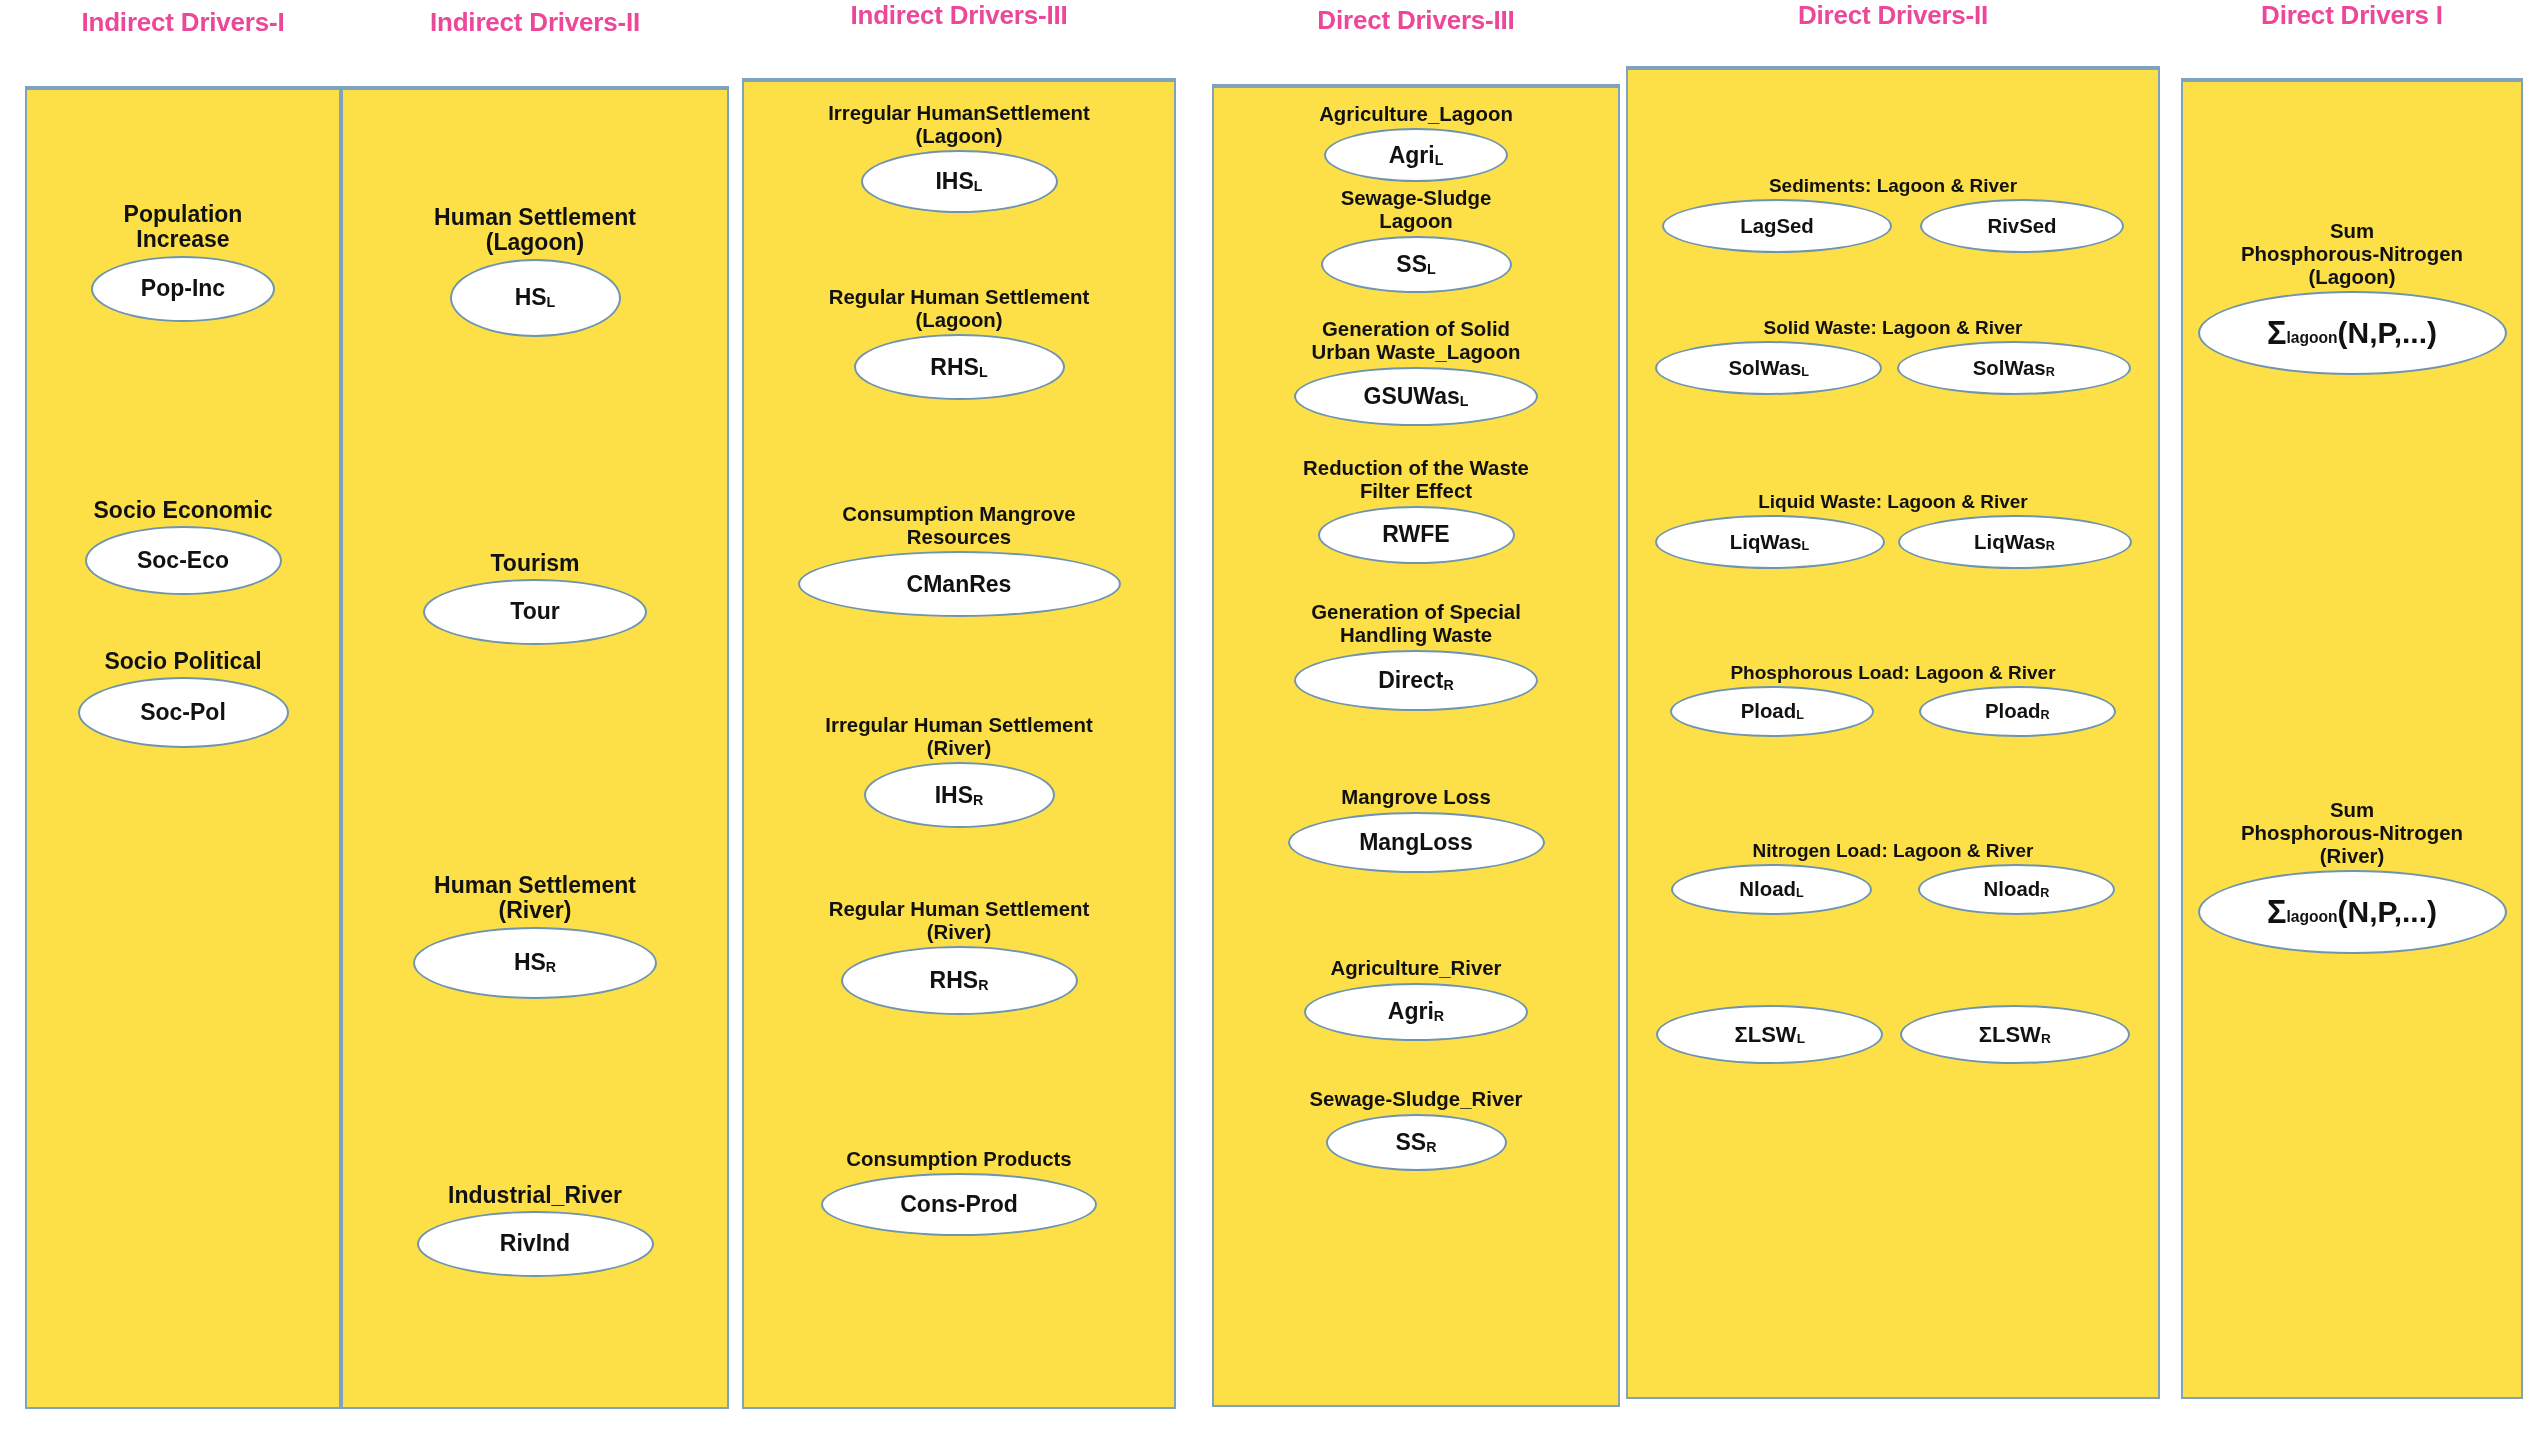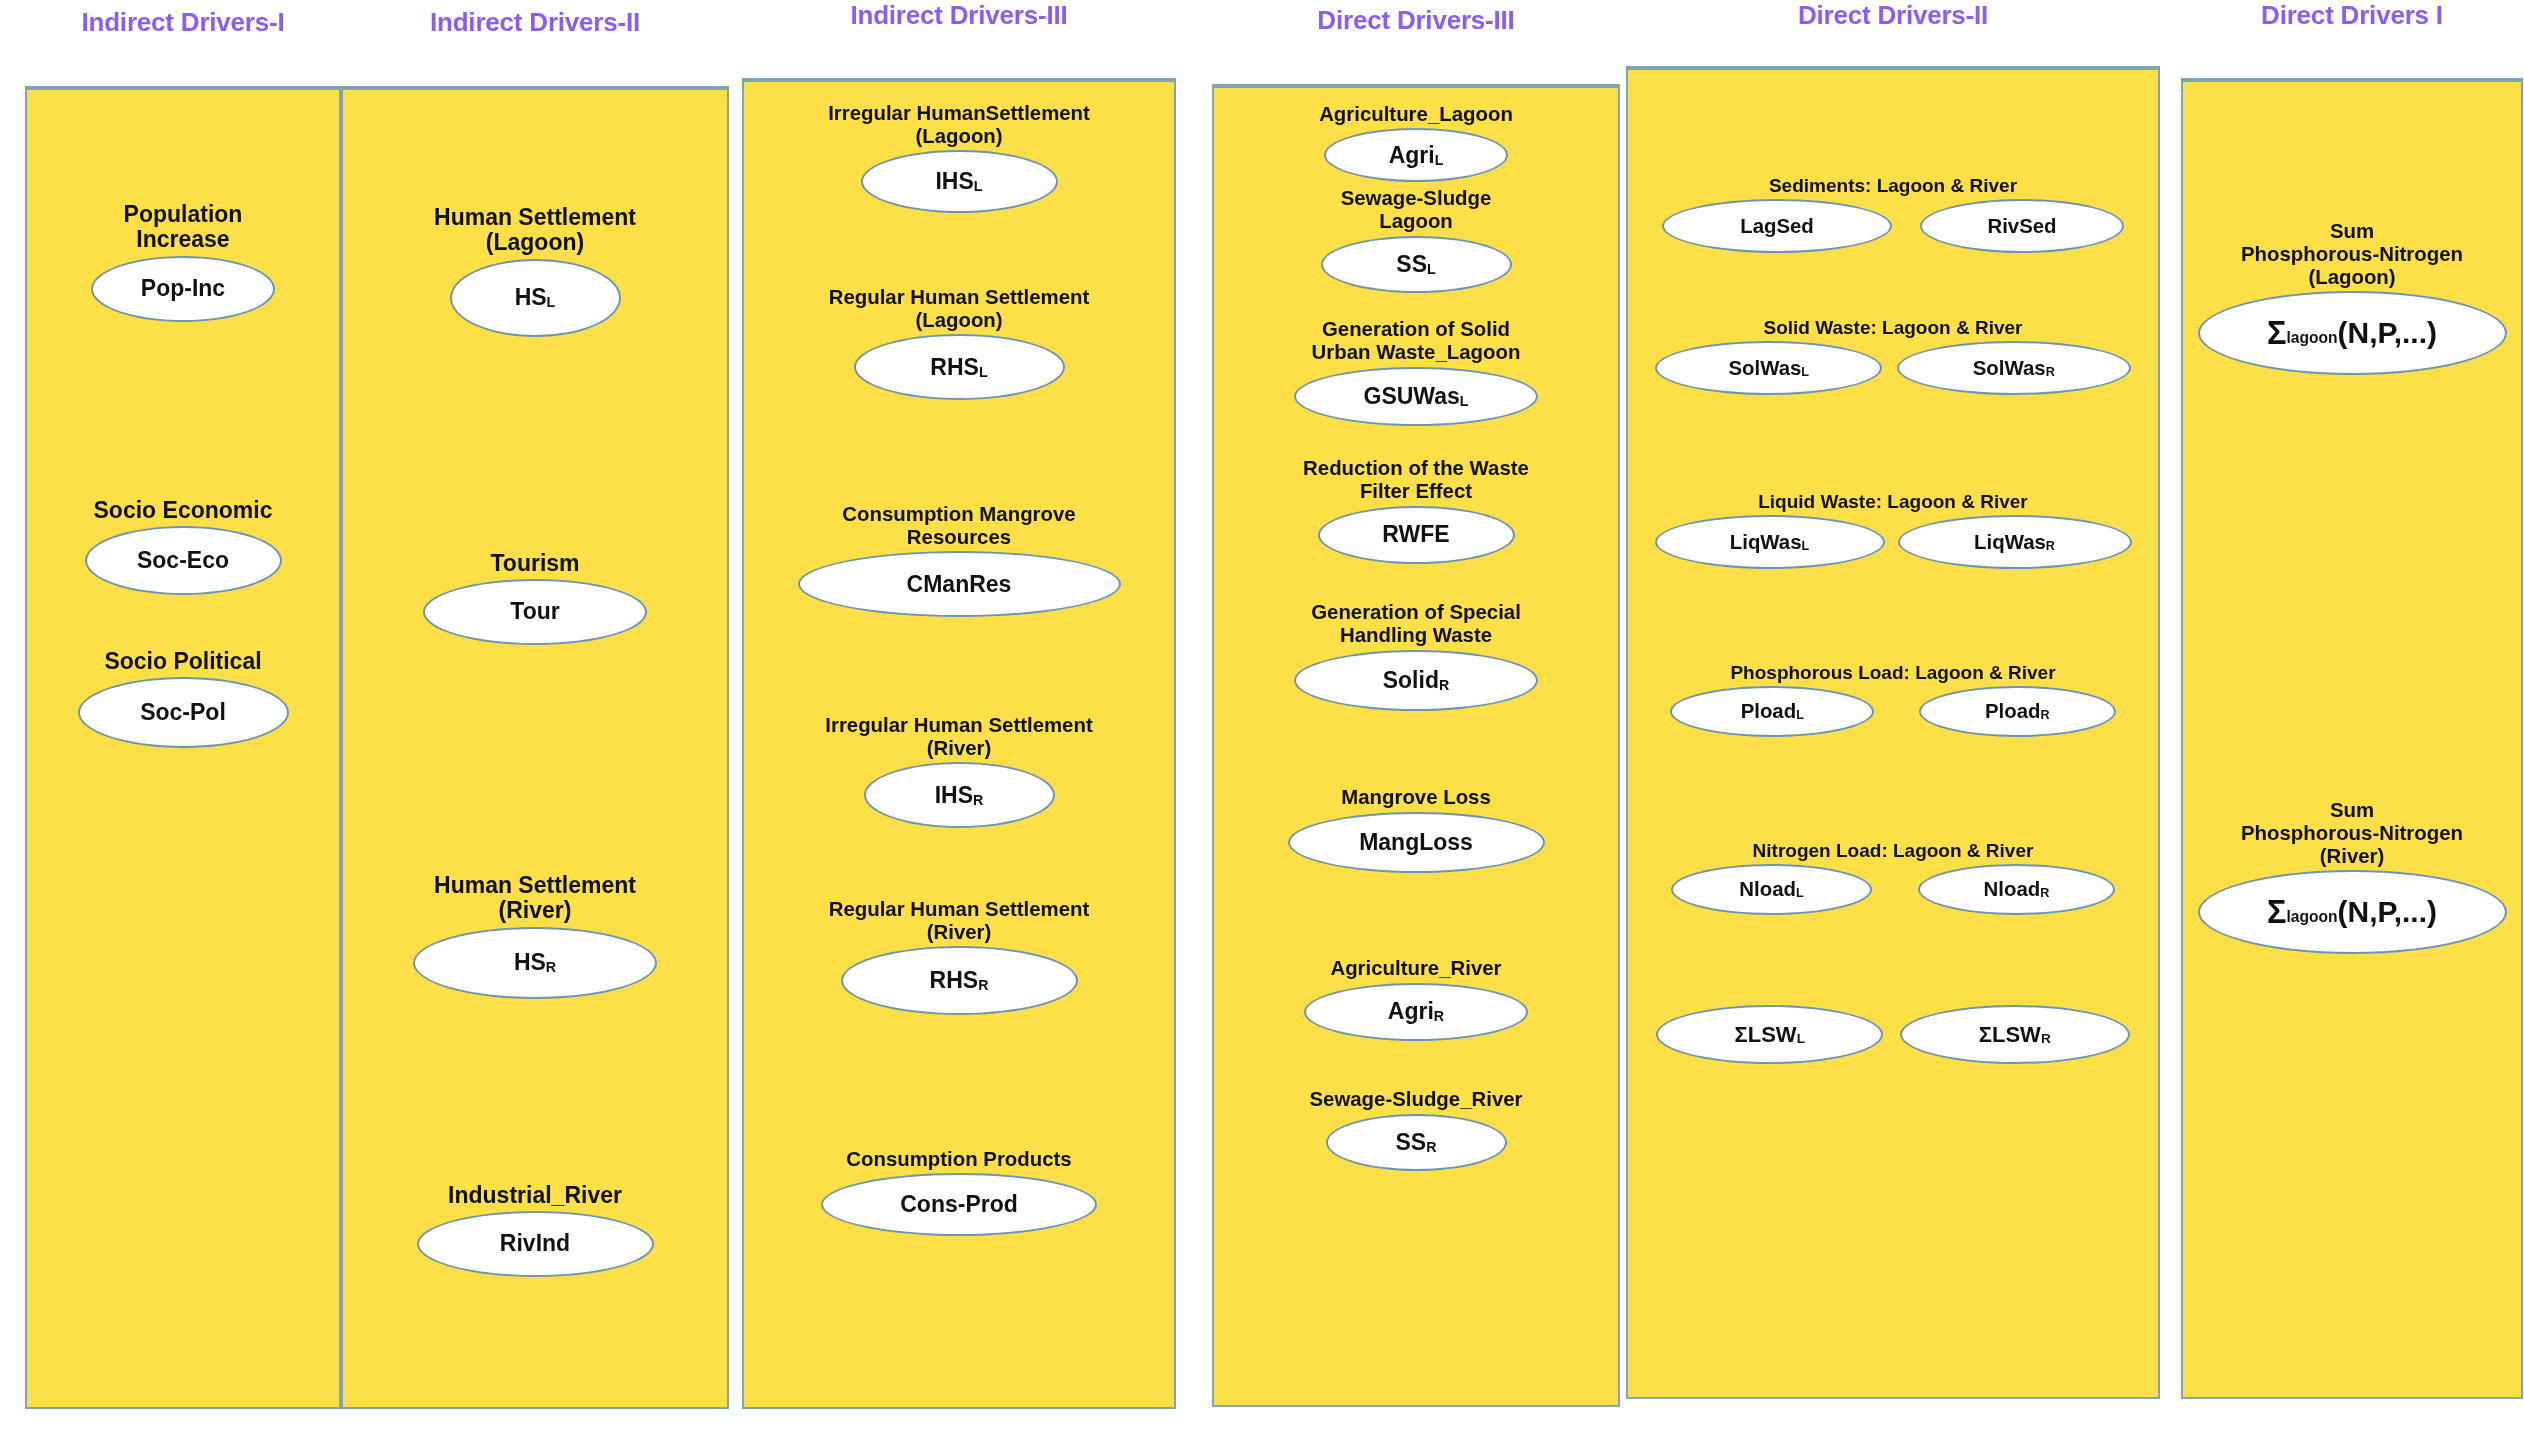--- a/index.html
+++ b/index.html
@@ -12,21 +12,21 @@
   .canvas{position:absolute;left:0;top:0;width:2525px;height:1451px;}
 
   
   .col{position:absolute;box-sizing:border-box;}
   .col-title{
     position:absolute;left:0;right:0;top:0;
     text-align:center;
     font-weight:bold;
     font-size:26px;
     letter-spacing:-0.2px;
-    color:#8b5cf6;
+    color:#ec4899;
     white-space:nowrap;
   }
   .col-box{
     position:absolute;left:0;right:0;
     border:2px solid #7fa3bd;
     border-top-width:4.6px;
     background:#fde047;
     box-sizing:border-box;
   }
 
@@ -234,21 +234,21 @@
 Filter Effect</div>
         <div class="ellipse" style="width:197px;height:58px;">
           <span>RWFE</span>
         </div>
       </div>
 
       <div class="node" style="left:0;right:0;top:513px;">
         <div class="node-label sm">Generation of Special
 Handling Waste</div>
         <div class="ellipse" style="width:244px;height:61px;">
-          <span>Solid</span>
+          <span>Direct</span>
             <sub>R</sub>
         </div>
       </div>
 
       <div class="node" style="left:0;right:0;top:698px;">
         <div class="node-label sm">Mangrove Loss</div>
         <div class="ellipse" style="width:257px;height:61px;">
           <span>MangLoss</span>
         </div>
       </div>

